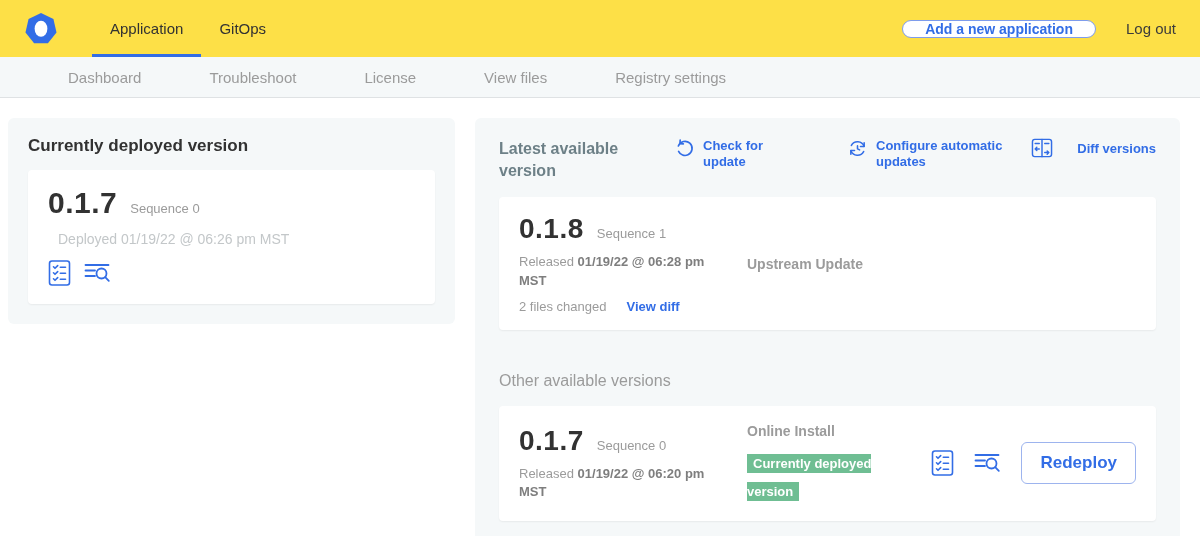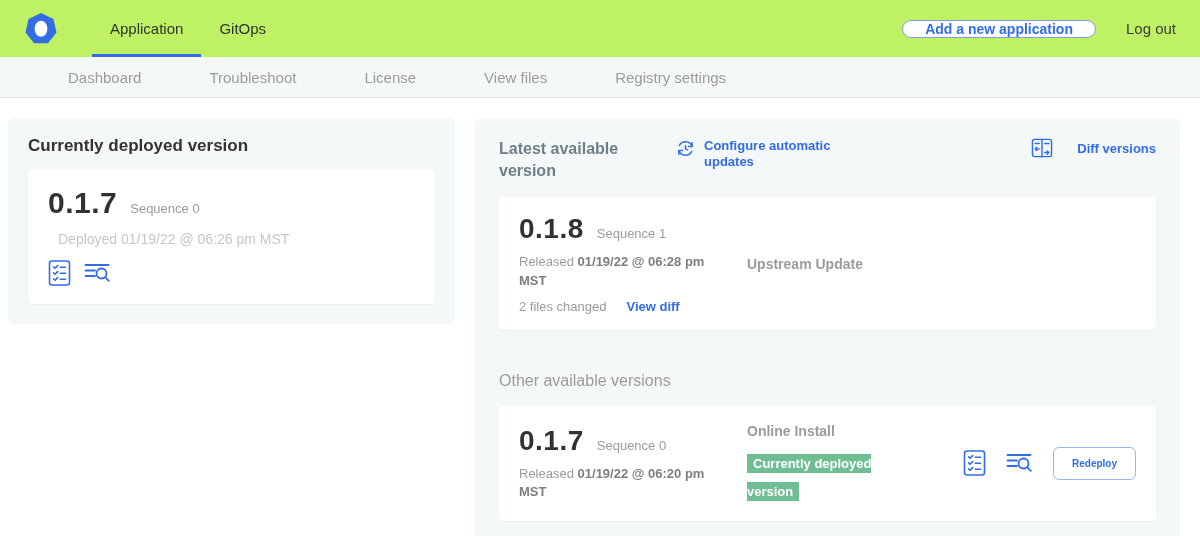--- a/index.html
+++ b/index.html
@@ -11,21 +11,21 @@
     font-family: "Liberation Sans", sans-serif;
     -webkit-font-smoothing: antialiased;
   }
 
   
   .app-header {
     height: 57px;
     display: flex;
     align-items: stretch;
     padding: 0 24px;
-    background: #bef264;
+    background: #fde047;
   }
   .logo-wrap { display: flex; align-items: center; margin-right: 34px; cursor: pointer; }
   .nav-tab {
     display: flex; align-items: center;
     padding: 0 18px;
     font-size: 15px; font-weight: 500; color: #323232;
     position: relative; cursor: pointer;
   }
   .nav-tab.active::after {
     content: ""; position: absolute; left: 0; right: 0; bottom: 0;
@@ -139,21 +139,21 @@
   .deploy-btn {
     background: #326de6; color: #fff; border: none;
     font-family: "Liberation Sans", sans-serif;
     font-size: 14px; font-weight: 700;
     padding: 11px 23px; border-radius: 4px; cursor: pointer;
     box-shadow: 0 1px 2px rgba(0,0,0,.25);
   }
   .redeploy-btn {
     background: #fff; color: #326de6; border: 1px solid #9db4ee;
     font-family: "Liberation Sans", sans-serif;
-    font-size: 10px; font-weight: 700;
+    font-size: 17px; font-weight: 700;
     padding: 10px 18px; border-radius: 6px; cursor: pointer;
   }
   .other-heading { margin: 42px 0 0; font-size: 16px; font-weight: 400; color: #9b9b9b; }
 </style>
 </head>
 <body>
 
 <header class="app-header">
   <div class="logo-wrap">
     <svg width="34" height="34" viewBox="0 0 32 32">
@@ -226,20 +226,27 @@
     </div>
   </section>
 
   <section class="versions-panel">
 
     <div class="panel-head">
       <h3 class="latest-heading">Latest available version</h3>
 
       <div class="head-actions">
         <div class="head-action">
+          <svg width="20" height="20" viewBox="0 0 24 24" fill="none" stroke="#326de6" stroke-width="2" stroke-linecap="round" stroke-linejoin="round">
+            <path d="M6 6.5 A8.5 8.5 0 1 1 12 21 A8.5 8.5 0 0 1 3.5 12.5" transform="rotate(-25 12 12.5)"></path>
+            <path d="M6.2 2.6 L6 6.7 L10 7"></path>
+          </svg>
+          <span class="lbl-wrap1">Check for update</span>
+        </div>
+        <div class="head-action">
           <svg width="21" height="21" viewBox="0 0 24 24" fill="none" stroke="#326de6" stroke-width="1.8" stroke-linecap="round" stroke-linejoin="round">
             <path d="M5 8.5 A8 8 0 0 1 19.5 9.5"></path>
             <path d="M19.6 5.4 L19.6 9.7 L15.4 9.7"></path>
             <path d="M19 15.5 A8 8 0 0 1 4.5 14.5"></path>
             <path d="M4.4 18.6 L4.4 14.3 L8.6 14.3"></path>
             <path d="M12 9 v3.4 l2.4 1.2"></path>
           </svg>
           <span class="lbl-wrap2">Configure automatic updates</span>
         </div>
       </div>

